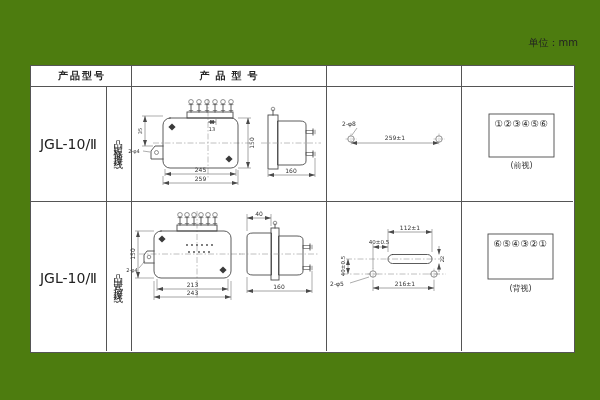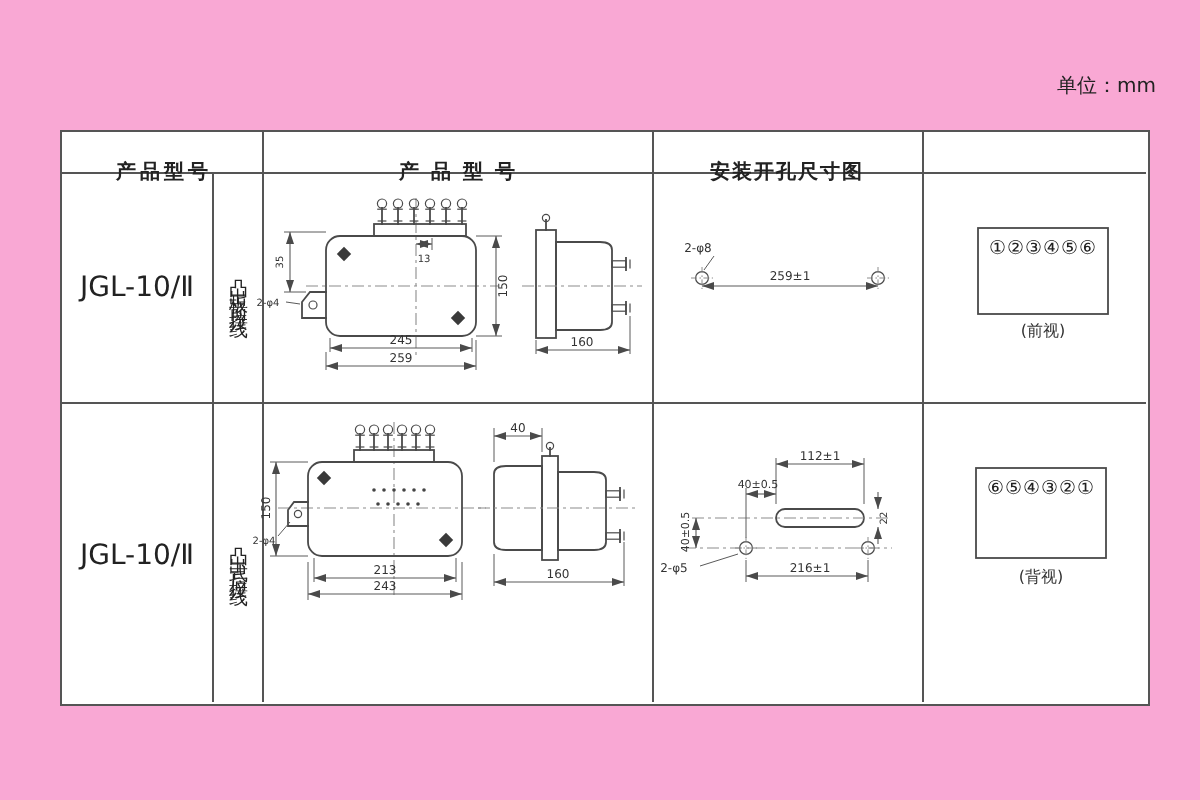--- a/index.html
+++ b/index.html
@@ -1,23 +1,23 @@
 <!DOCTYPE html>
 <html><head>
 <meta charset="utf-8">
 <style>
   html,body{margin:0;padding:0;background:#ffffff;}
-  #canvas{position:relative;width:600px;height:400px;background:#f9a8d4;overflow:hidden;
+  #canvas{position:relative;width:600px;height:400px;background:#4d7c0f;overflow:hidden;
           font-family:"DejaVu Sans",sans-serif;}
   .unit{position:absolute;right:22px;top:36px;font-size:10px;color:#222;}
   #spec-table{position:absolute;left:30px;top:65px;width:545px;height:288px;
               border:1.4px solid #555;box-sizing:border-box;background:#fff;}
   .vline,.hline{position:absolute;background:#555;}
   .cell{position:absolute;display:flex;align-items:center;justify-content:center;box-sizing:border-box;}
-  .hdr{font-size:10px;font-weight:600;color:#222;margin-top:10px;}
+  .hdr{font-size:10px;font-weight:600;color:#222;}
   .ls6{letter-spacing:6px;text-indent:6px;}
   .ls2{letter-spacing:2px;text-indent:2px;}
   .ls1{letter-spacing:1px;}
   .model{font-size:14px;color:#222;}
   .wiring{writing-mode:vertical-rl;text-orientation:upright;font-size:9.5px;color:#222;
           letter-spacing:4px;line-height:1;}
   svg{position:absolute;overflow:visible;}
   .ln{fill:none;stroke:#4a4a4a;stroke-width:0.9;stroke-linecap:square;}
   .thin{fill:none;stroke:#4a4a4a;stroke-width:0.6;}
   .solid{fill:#3a3a3a;stroke:none;}
@@ -64,21 +64,20 @@
 
     <div class="hline" style="left:0;top:20px;width:542px;height:1px"></div>
     <div class="hline" style="left:0;top:135px;width:542px;height:1px"></div>
     <div class="vline" style="left:100px;top:0;width:1px;height:285px"></div>
     <div class="vline" style="left:295px;top:0;width:1px;height:285px"></div>
     <div class="vline" style="left:430px;top:0;width:1px;height:285px"></div>
     <div class="vline" style="left:75px;top:20px;width:1px;height:265px"></div>
 
     <div class="cell hdr ls2" style="left:0;top:0;width:100px;height:20px">产品型号</div>
     <div class="cell hdr ls6" style="left:100px;top:0;width:195px;height:20px">产品型号</div>
-    <div class="cell hdr ls1" style="left:295px;top:0;width:135px;height:20px">安装开孔尺寸图</div>
 
     <div class="cell model" style="left:0;top:20px;width:75px;height:115px">JGL-10/Ⅱ</div>
     <div class="cell" style="left:75px;top:20px;width:25px;height:115px">
       <span class="wiring">凸出板前接线</span>
     </div>
 
     <div class="cell model" style="left:0;top:135px;width:75px;height:153px">JGL-10/Ⅱ</div>
     <div class="cell" style="left:75px;top:135px;width:25px;height:153px">
       <span class="wiring">凸出式后接线</span>
     </div>

